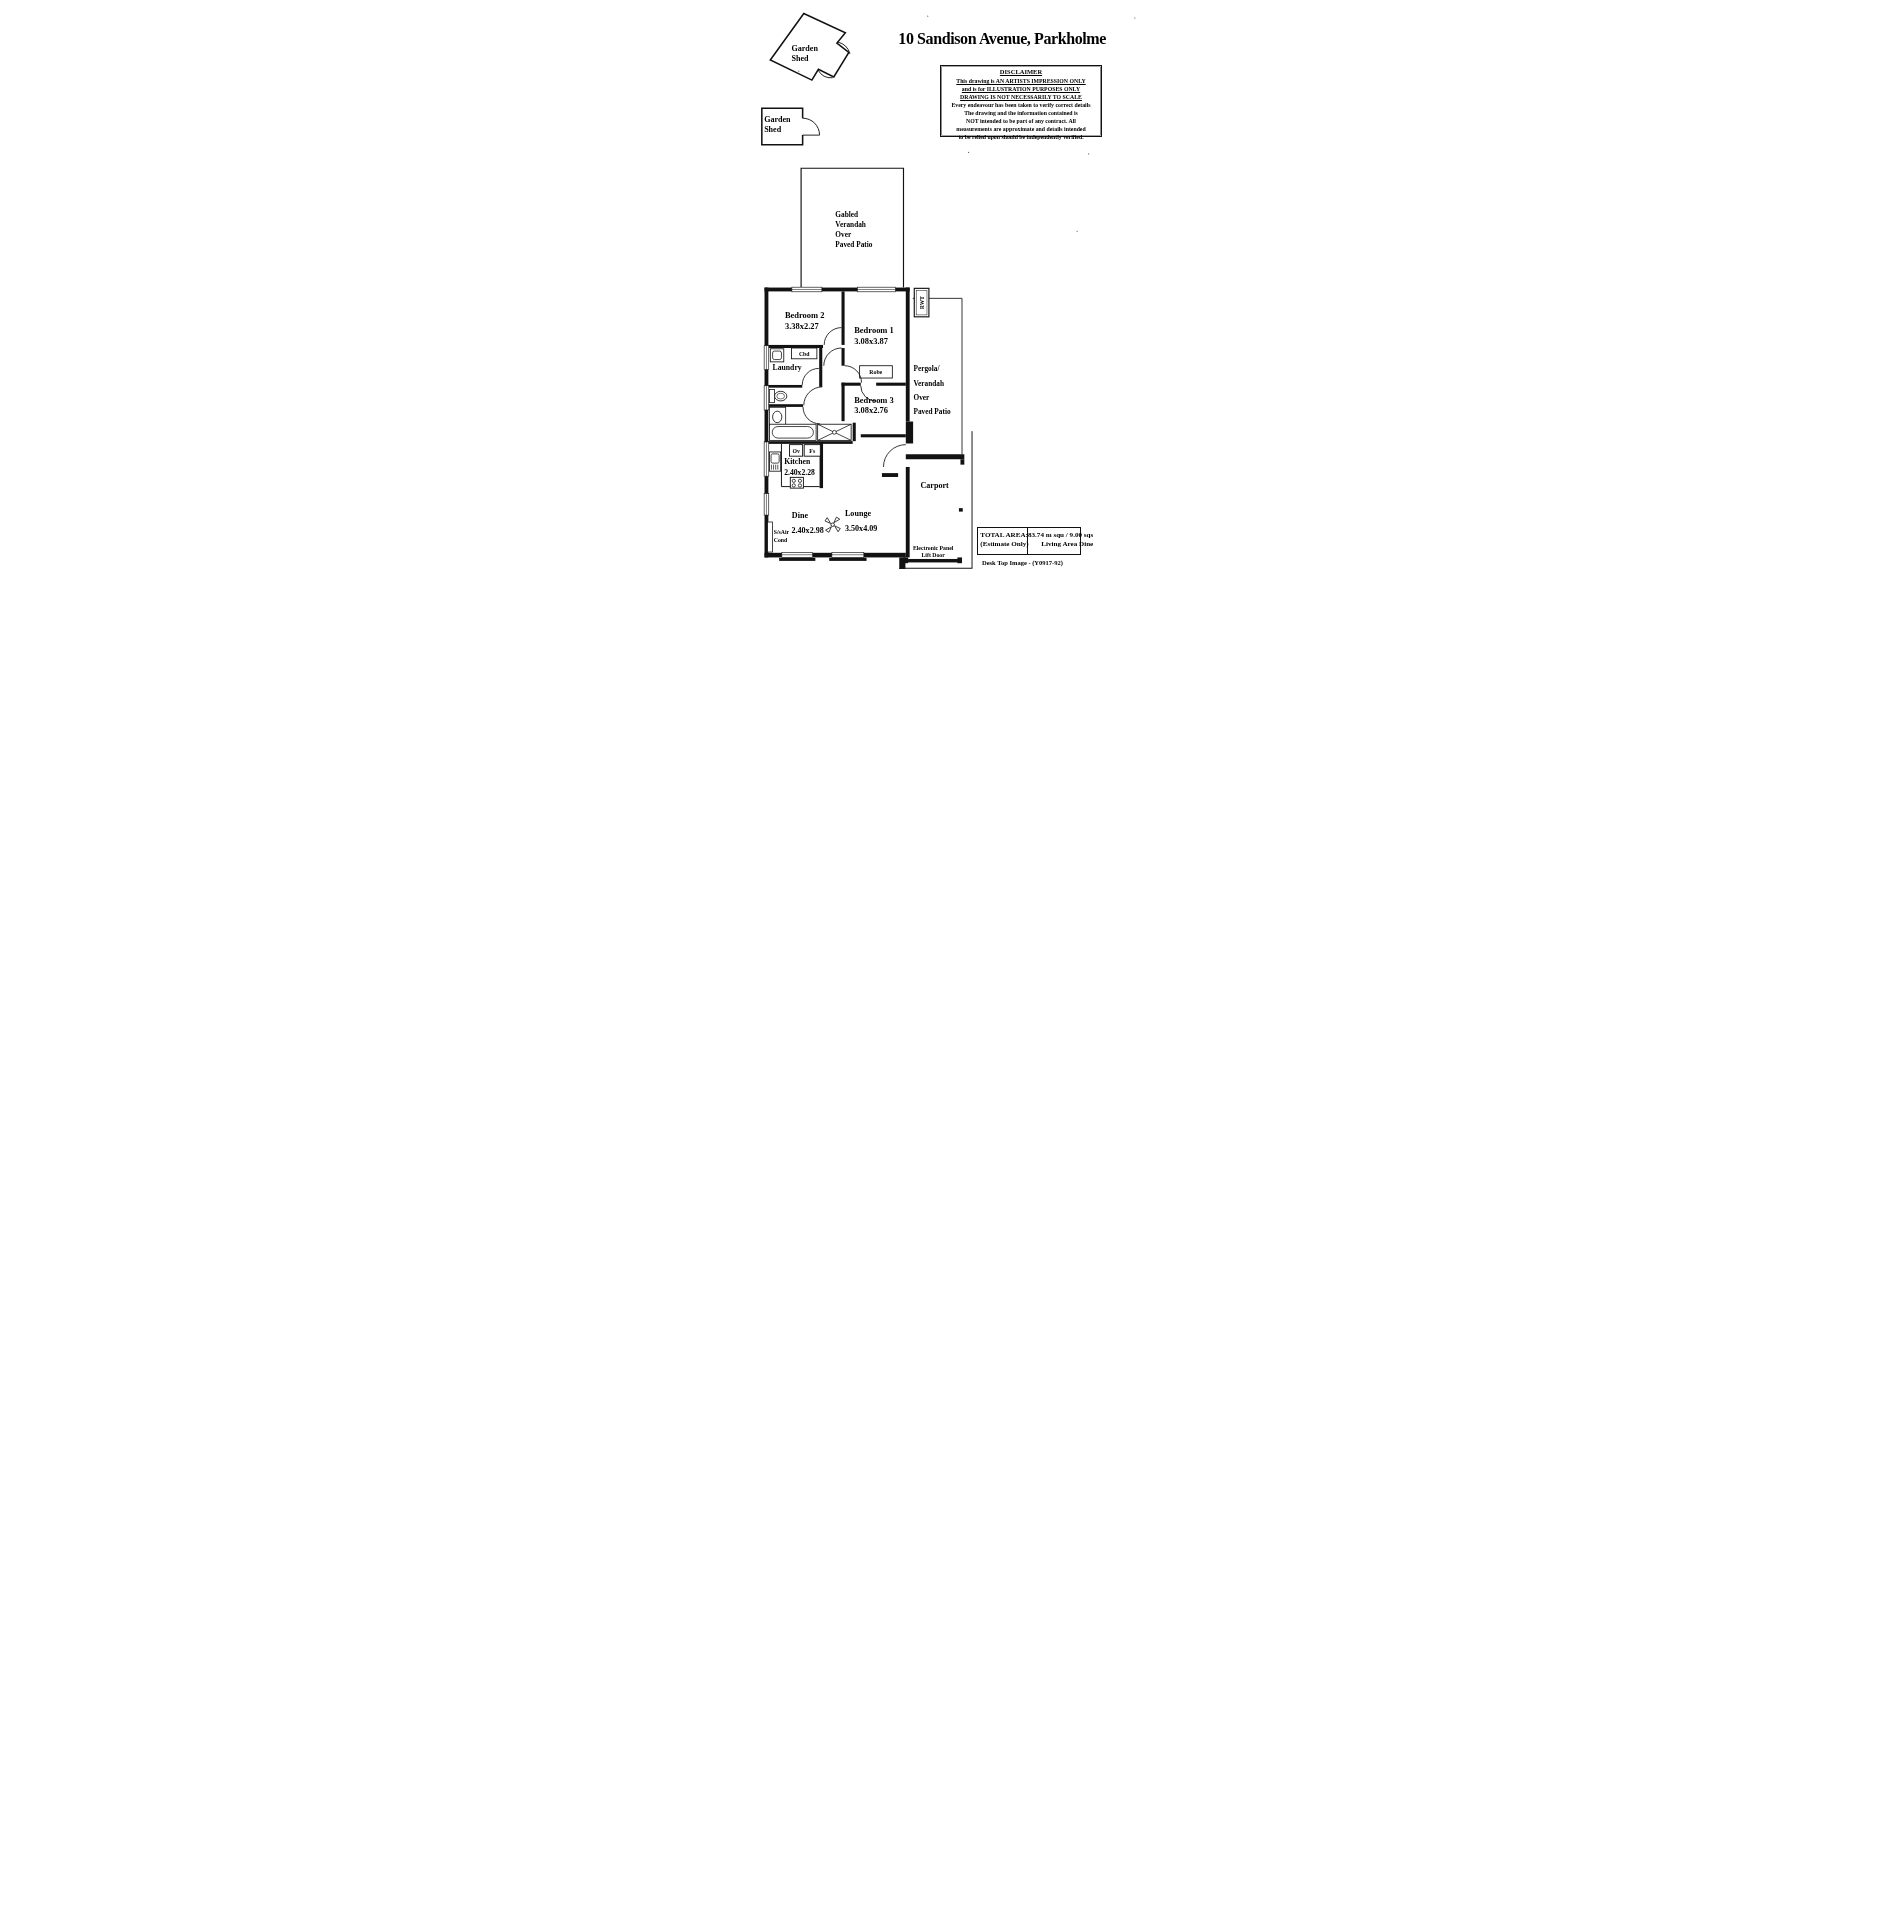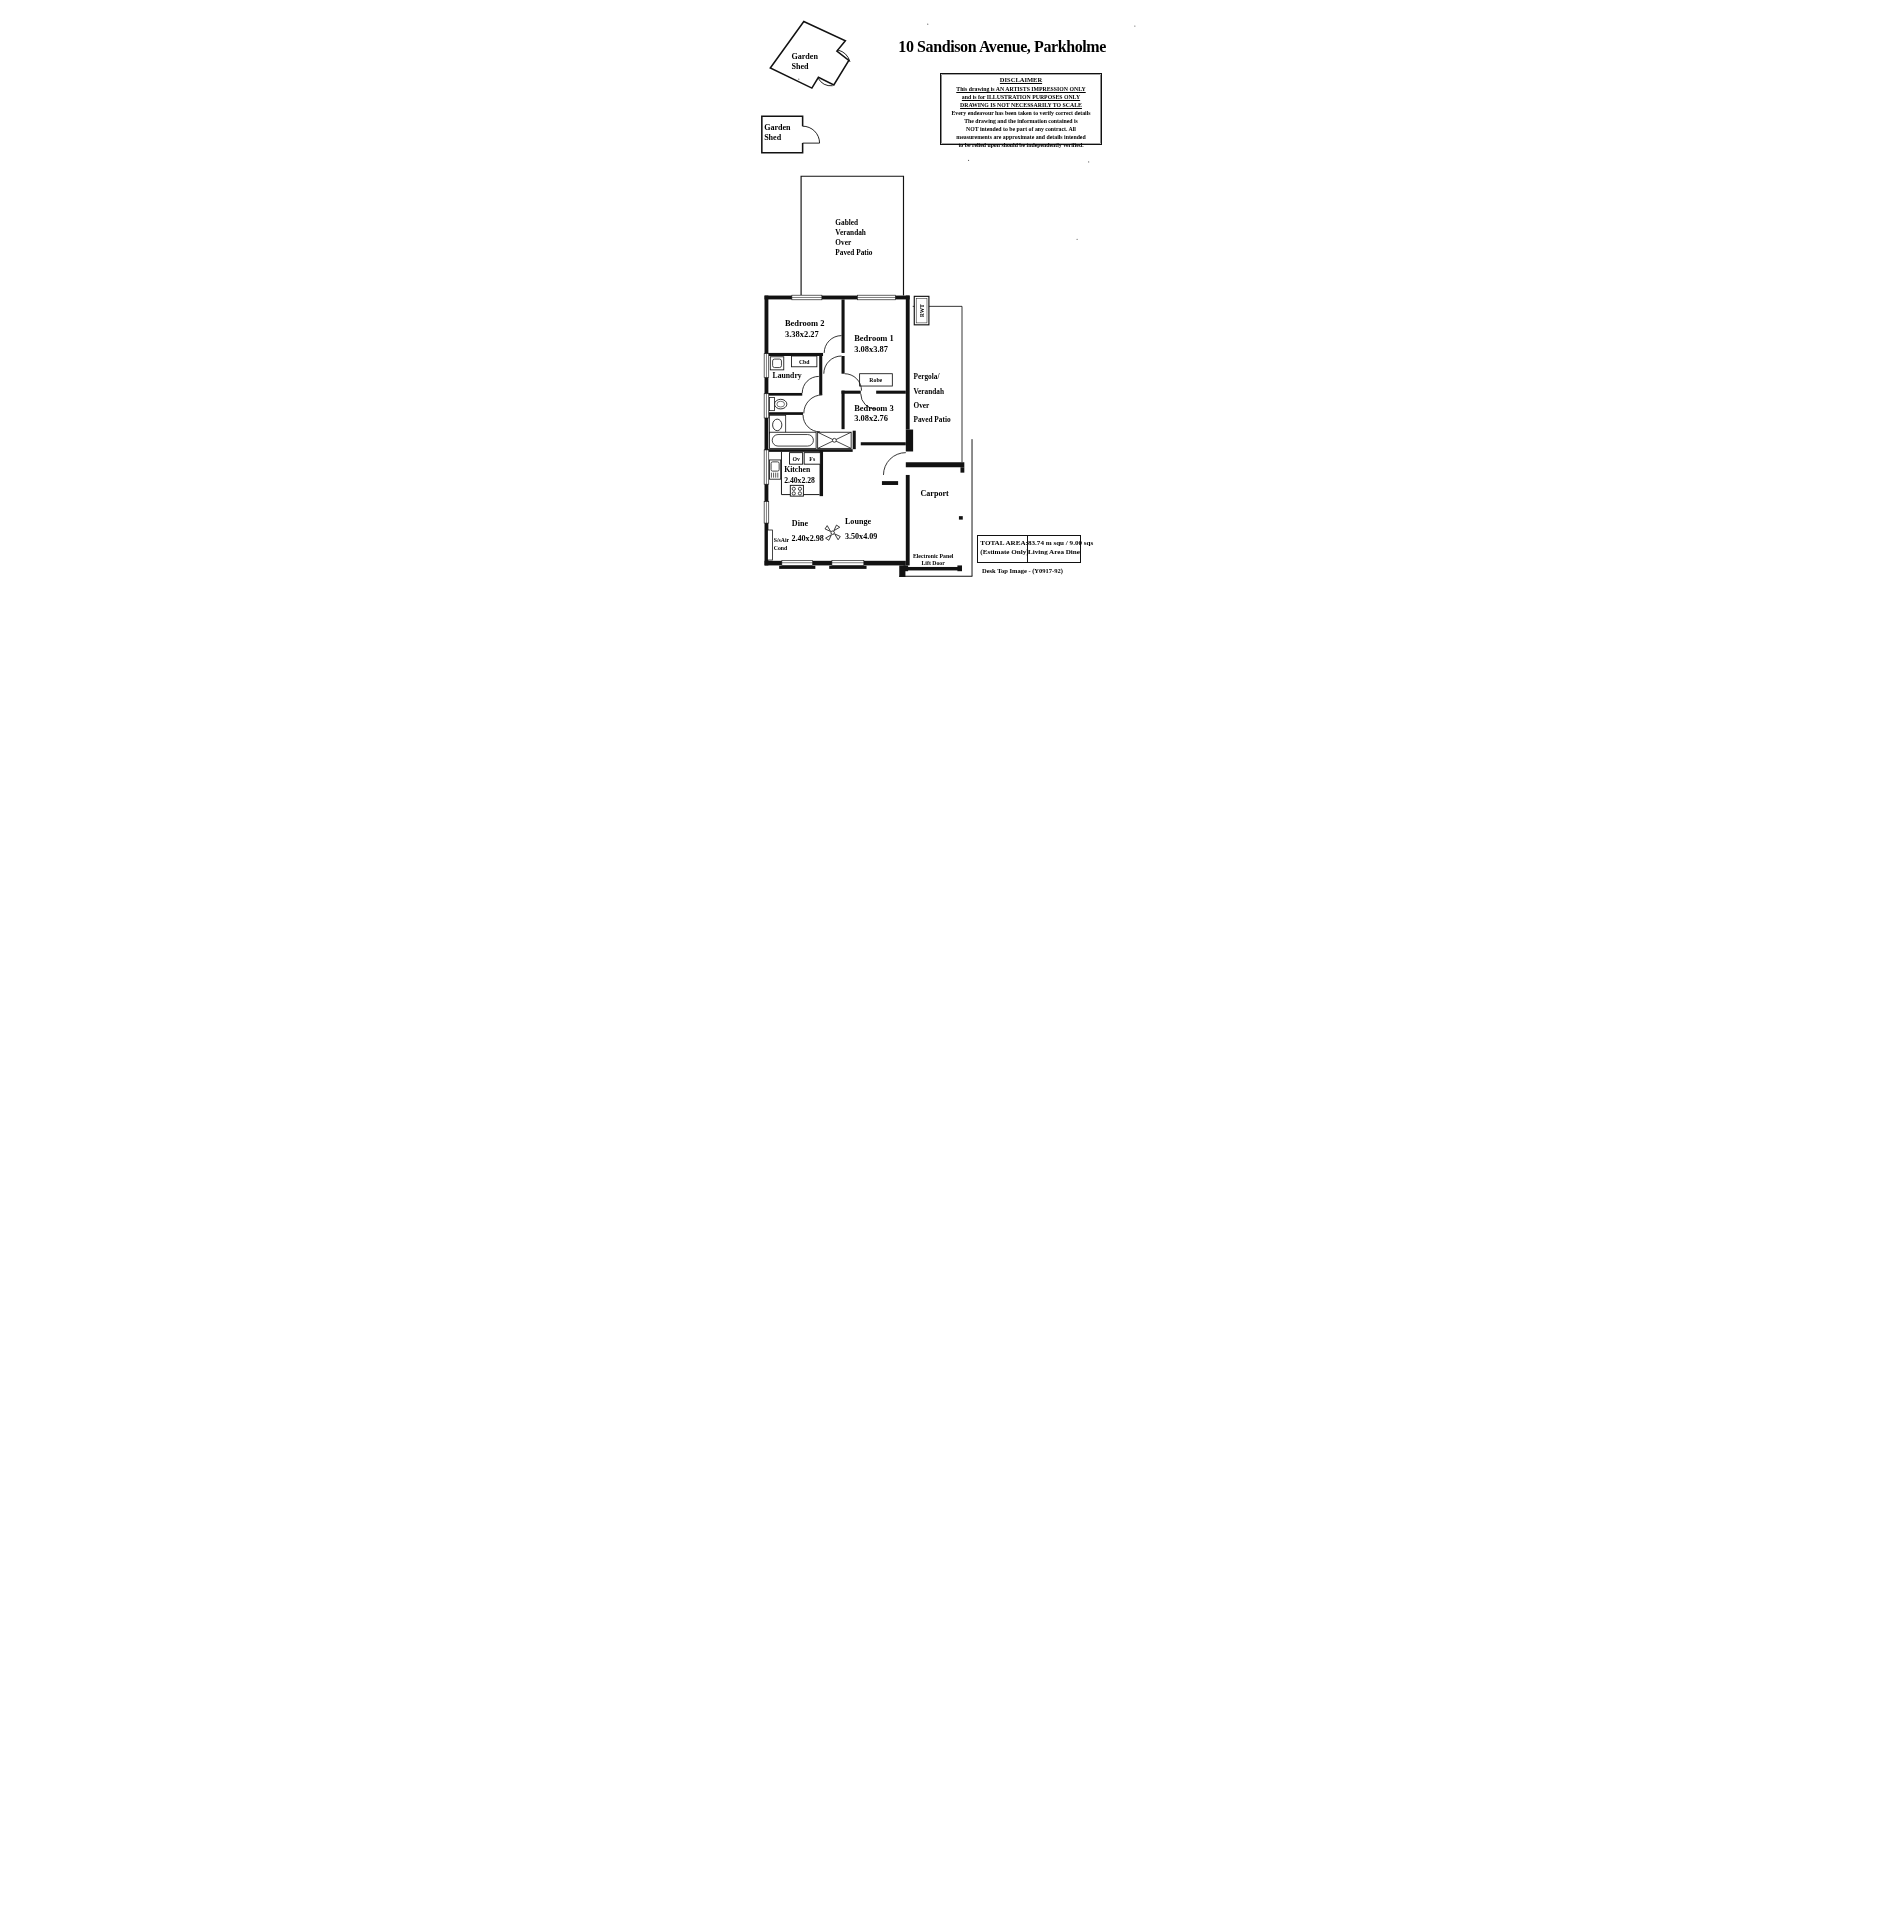--- a/index.html
+++ b/index.html
@@ -1,32 +1,32 @@
 <!DOCTYPE html>
 <html style="font-size:6.2px"><head>
 <meta charset="utf-8">
 <style>
   html,body{margin:0;padding:0;background:#fff;}
-  #page{position:relative;width:424px;height:599px;margin:8px auto;background:#fff;
+  #page{position:relative;width:424px;height:599px;margin:0 auto;background:#fff;
         font-family:"Liberation Serif",serif;color:#000;}
   #plan-svg{position:absolute;left:0;top:0;}
   .abs{position:absolute;}
   #title{left:131px;top:30px;width:235px;text-align:right;font-size:16px;font-weight:bold;
          letter-spacing:-0.4px;white-space:nowrap;}
   #disclaimer{left:200px;top:65px;width:162px;height:72px;border:1.5px solid #111;
               box-shadow:inset 0 0 0 0.4px #fff, inset 0 0 0 0.8px #111;
               text-align:center;font-weight:bold;padding-top:2.3px;box-sizing:border-box;}
   .d-head{font-size:6.5px;line-height:8.5px;}
   .d-line{font-size:5.8px;line-height:8px;white-space:nowrap;}
   .u{text-decoration:underline;text-underline-offset:0.8px;text-decoration-thickness:0.8px;}
   #areabox{left:237px;top:527px;width:104px;height:28px;border:1.5px solid #111;
            box-sizing:border-box;display:flex;font-weight:bold;font-size:7.1px;}
   #area-left{width:50px;border-right:1.2px solid #111;padding:2.7px 0 0 2.3px;box-sizing:border-box;
              line-height:9.2px;white-space:nowrap;}
-  #area-right{flex:1;text-align:left;padding-top:2.7px;line-height:9.2px;white-space:nowrap;}
+  #area-right{flex:1;text-align:right;padding-top:2.7px;line-height:9.2px;white-space:nowrap;}
   #footer{left:242px;top:559px;font-size:6.5px;font-weight:bold;white-space:nowrap;}
   .lbl{font-family:"Liberation Serif",serif;font-weight:bold;fill:#000;}
   .s22{font-size:22px}.s21{font-size:21px}.s20{font-size:20px}.s19{font-size:19px}
   .s15{font-size:15px}.s14{font-size:14px}
   .wall{fill:#121212;stroke:none;}
   .ln{stroke:#121212;fill:none;}
   .fix{fill:#fff;stroke:#121212;}
   .win{fill:#fff;stroke:#121212;stroke-width:1.6;}
 </style>
 </head>

